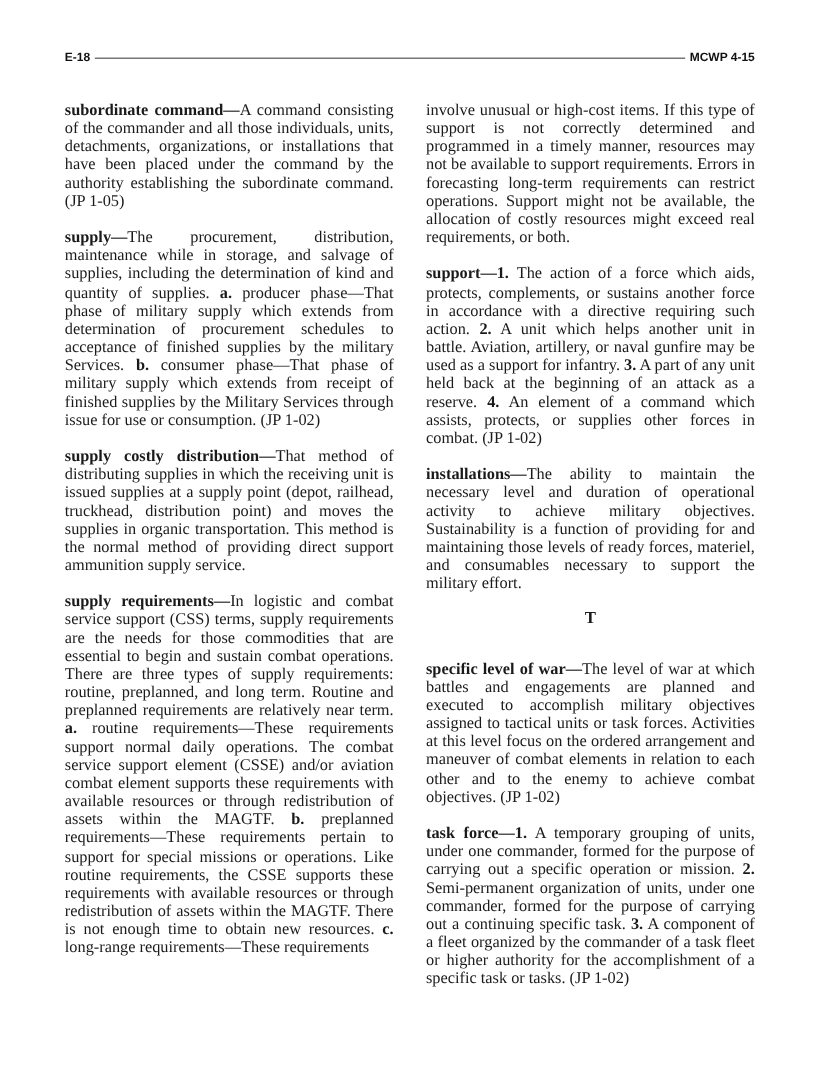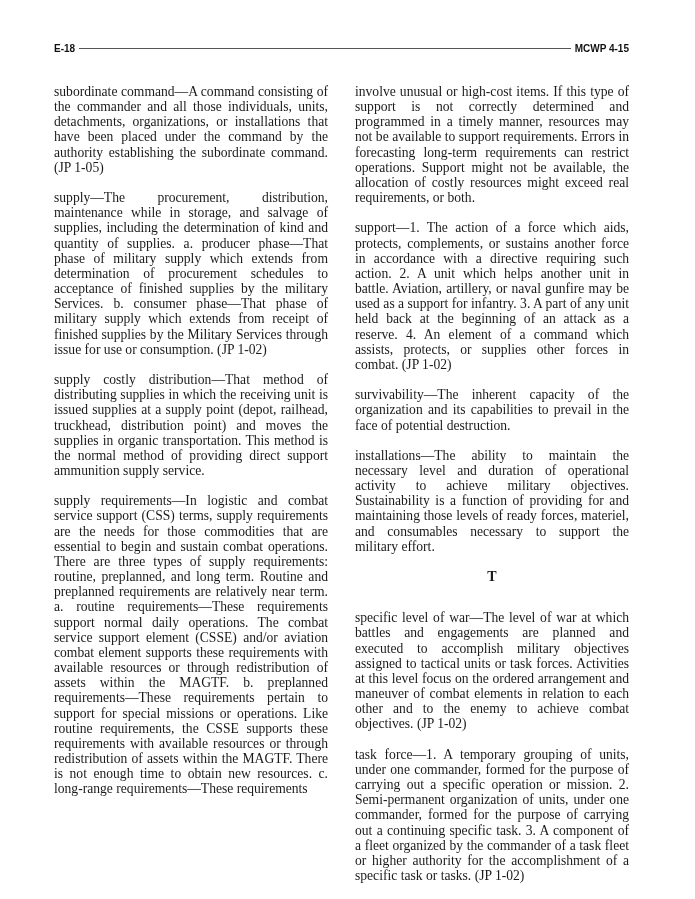--- a/index.html
+++ b/index.html
@@ -3,21 +3,21 @@
 <meta charset="utf-8">
 <style>
   html, body { margin: 0; padding: 0; background: #ffffff; }
   body { width: 695px; height: 899px; position: relative; overflow: hidden; color: #1a1a1a; }
   .header { position: absolute; left: 54px; top: 40px; width: 575px; height: 16px; display: flex; align-items: center; font-family: "Liberation Sans", sans-serif; font-weight: bold; font-size: 10px; color: #111; }
   .header .rule { flex: 1; height: 0; border-top: 1px solid #555; margin: 0 4px; }
   .col { position: absolute; top: 84px; width: 274px; font-family: "Liberation Serif", serif; font-size: 13.6px; line-height: 15.15px; text-align: justify; hyphens: manual; }
   .col.left { left: 54px; }
   .col.right { left: 355px; }
   .entry { margin: 0 0 15.2px 0; }
-  .entry b { font-weight: normal; }
+  .entry b { font-weight: bold; }
   .section-letter { text-align: center; font-weight: bold; font-size: 14px; margin: 4px 0 26px 0; }
 </style>
 </head>
 <body>
 
 <div class="header">
   <span>E-18</span>
   <span class="rule"></span>
   <span>MCWP 4-15</span>
 </div>
@@ -41,23 +41,20 @@
   </p>
 </div>
 
 <div class="col right">
   <p class="entry">involve unusual or high-cost items. If this type of support is not correctly determined and programmed in a timely manner, resources may not be available to support requirements. Errors in forecasting long-term requirements can restrict operations. Support might not be available, the allocation of costly resources might exceed real requirements, or both.</p>
 
   <p class="entry">
     <b>support—</b><b>1.</b><span> The action of a force which aids, protects, complements, or sustains another force in accordance with a directive requiring such action. </span><b>2.</b><span> A unit which helps another unit in battle. Aviation, artillery, or naval gunfire may be used as a support for infantry. </span><b>3.</b><span> A part of any unit held back at the beginning of an attack as a reserve. </span><b>4.</b><span> An element of a command which assists, protects, or supplies other forces in combat. (JP 1-02)</span>
   </p>
 
-  <p class="entry">
-    <b>survivability—</b><span>The inherent capacity of the organization and its capabilities to prevail in the face of potential destruction.</span>
-  </p>
 
   <p class="entry">
     <b>installations—</b><span>The ability to maintain the necessary level and duration of operational activity to achieve military objectives. Sustainability is a function of providing for and maintaining those levels of ready forces, materiel, and consumables necessary to support the military effort.</span>
   </p>
 
   <div class="section-letter">T</div>
 
   <p class="entry">
     <b>specific level of war—</b><span>The level of war at which battles and engagements are planned and executed to accomplish military objectives assigned to tactical units or task forces. Activities at this level focus on the ordered arrangement and maneuver of combat elements in relation to each other and to the enemy to achieve combat objectives. (JP 1-02)</span>
   </p>

